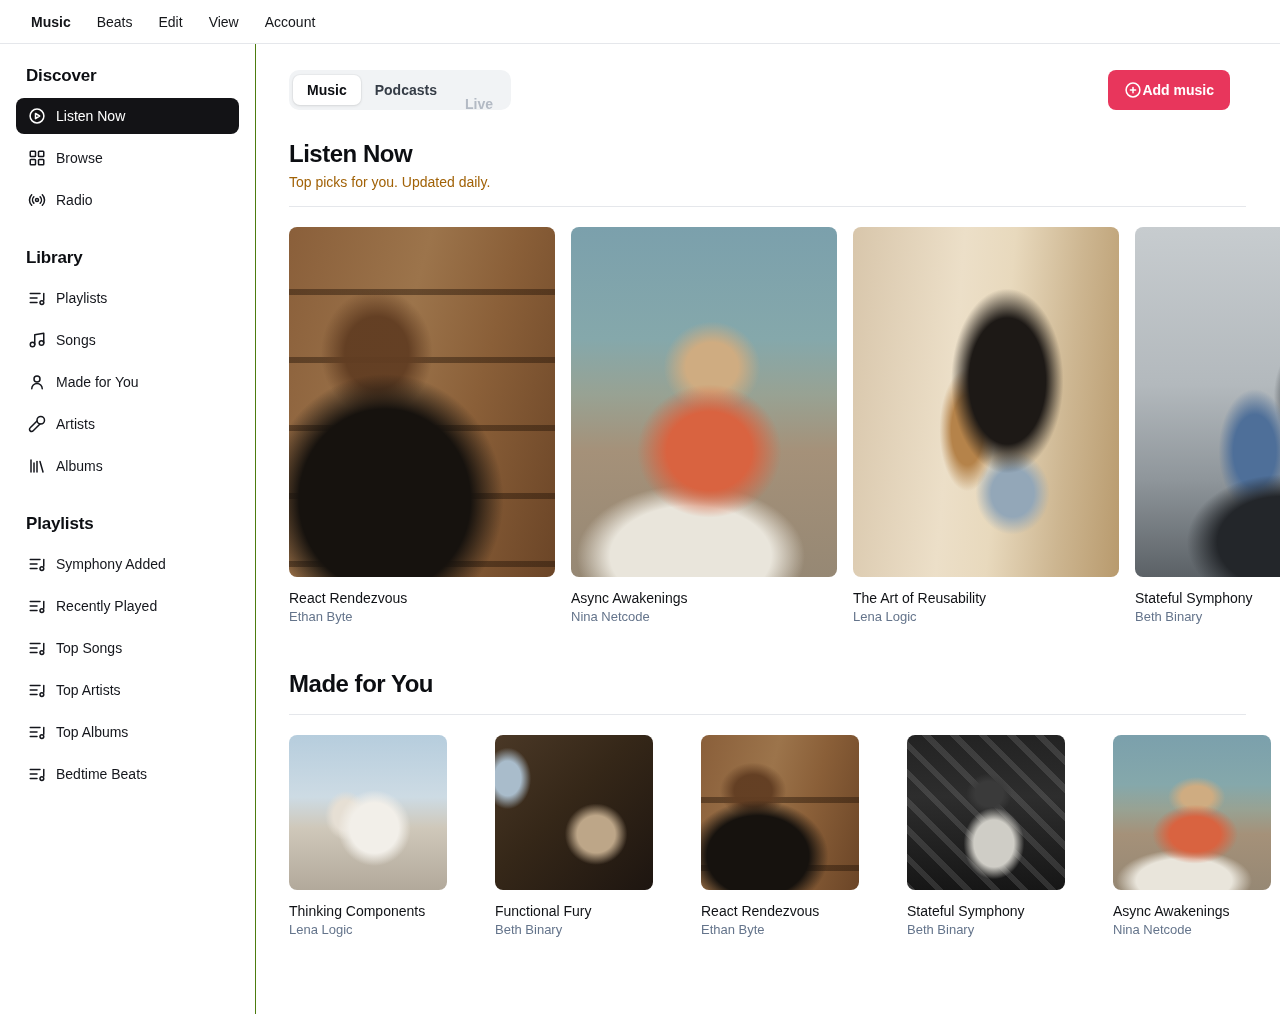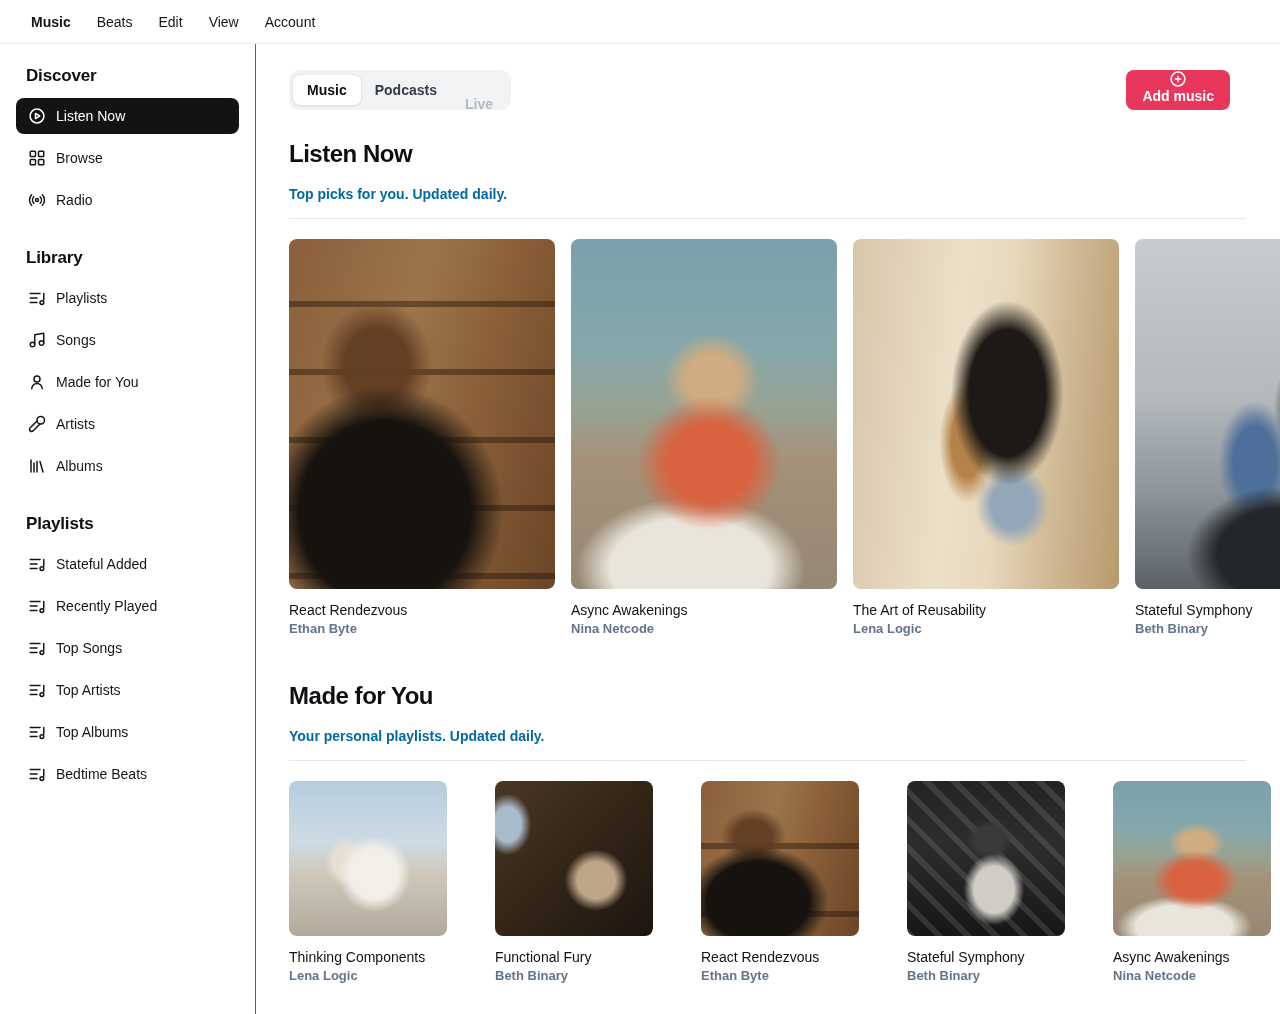--- a/index.html
+++ b/index.html
@@ -28,40 +28,40 @@
   .icon svg { width:18px; height:18px; stroke:currentColor; fill:none; stroke-width:2; stroke-linecap:round; stroke-linejoin:round; }
 
   
   .header-row { display:flex; align-items:center; justify-content:space-between; }
   .tabs { display:inline-flex; align-items:center; background:#f1f3f5; border-radius:10px; padding:4px; height:40px; }
   .tab { font-size:14px; font-weight:600; padding:7px 14px; border-radius:7px; border:none; background:transparent;
     color:#353c46; cursor:pointer; font-family:inherit; }
   .tab.active { background:#fff; color:#0c0e12; box-shadow:0 1px 3px rgba(16,18,22,.10), 0 0 0 1px rgba(16,18,22,.03); }
   .tab.disabled { color:#b3bac4; cursor:default;margin-top:28px; }
   .add-btn { display:inline-flex; align-items:center; height:40px; padding:0 16px; margin-right:16px;
-    border:none; border-radius:8px; color:#fff; font-size:14px; font-weight:600; cursor:pointer; font-family:inherit;flex-direction:column; }
+    border:none; border-radius:8px; color:#fff; font-size:14px; font-weight:600; cursor:pointer; font-family:inherit; }
   .add-btn .icon svg { stroke:#fff; }
 
   
   .section-title { font-size:24px; font-weight:700; letter-spacing:-0.02em; color:#0c0e12; }
-  .section-sub { font-size:14px; color:#0369a1; margin-top:18px;font-weight:bold; }
+  .section-sub { font-size:14px; color:#a16207; margin-top:6px; }
   .separator { height:1px; background:#e5e7eb; margin:16px 0 20px 0; }
   .mt-section { margin-top:46px; }
   .header-gap { margin-top:30px; }
 
   
   .card-row { display:flex; gap:16px; overflow:hidden; }
   .card { flex:none; cursor:pointer; }
   .card.lg { width:266px; }
   .card.sm { width:190px; }
   .cover { border-radius:8px; overflow:hidden; }
   .cover.lg { width:266px; height:350px; }
   .cover.sm { width:158px; height:155px; }
   .card-title { font-size:14px; font-weight:500; margin-top:13px; white-space:nowrap; color:#101216; }
-  .card-artist { font-size:13px; color:#64748b; margin-top:3px; white-space:nowrap;font-weight:bold; }
+  .card-artist { font-size:13px; color:#64748b; margin-top:3px; white-space:nowrap; }
 
   
   .art { width:100%; height:100%; }
   [data-art="headphones-study"] .art, .art[data-art="headphones-study"] { background:
     radial-gradient(ellipse 62% 50% at 36% 78%, #16120e 0 52%, rgba(22,18,14,0) 72%),
     radial-gradient(ellipse 30% 26% at 33% 36%, rgba(97,61,34,.95) 0 40%, rgba(97,61,34,0) 70%),
     repeating-linear-gradient(180deg, rgba(46,28,14,0) 0 62px, rgba(36,20,8,.45) 62px 68px),
     linear-gradient(105deg, #8a5f3a 0%, #9c744b 40%, #8a5f38 65%, #6b4527 100%); }
   .art[data-art="window-reflection"] { background:
     radial-gradient(ellipse 40% 28% at 52% 64%, #d96340 0 40%, rgba(217,99,64,0) 68%),
@@ -203,21 +203,21 @@
       <div class="side-item">
         <span class="icon">
           <svg viewBox="0 0 24 24">
               <path d="M21 15V6"></path>
               <circle cx="18.5" cy="18" r="2.5"></circle>
               <path d="M12 12H3"></path>
               <path d="M16 6H3"></path>
               <path d="M12 18H3"></path>
             </svg>
         </span>
-        <span>Stateful Added</span>
+        <span>Symphony Added</span>
       </div>
       <div class="side-item">
         <span class="icon">
           <svg viewBox="0 0 24 24">
               <path d="M21 15V6"></path>
               <circle cx="18.5" cy="18" r="2.5"></circle>
               <path d="M12 12H3"></path>
               <path d="M16 6H3"></path>
               <path d="M12 18H3"></path>
             </svg>
@@ -327,21 +327,20 @@
         <div class="cover lg">
             <div class="art" data-art="guitar-busker"></div>
           </div>
         <div class="card-title">Stateful Symphony</div>
         <div class="card-artist">Beth Binary</div>
       </div>
     </div>
 
     <div class="inner mt-section">
       <h2 class="section-title">Made for You</h2>
-      <p class="section-sub">Your personal playlists. Updated daily.</p>
       <div class="separator"></div>
     </div>
 
     <div class="card-row">
       <div class="card sm">
         <div class="cover sm">
             <div class="art" data-art="marina-white"></div>
           </div>
         <div class="card-title">Thinking Components</div>
         <div class="card-artist">Lena Logic</div>

